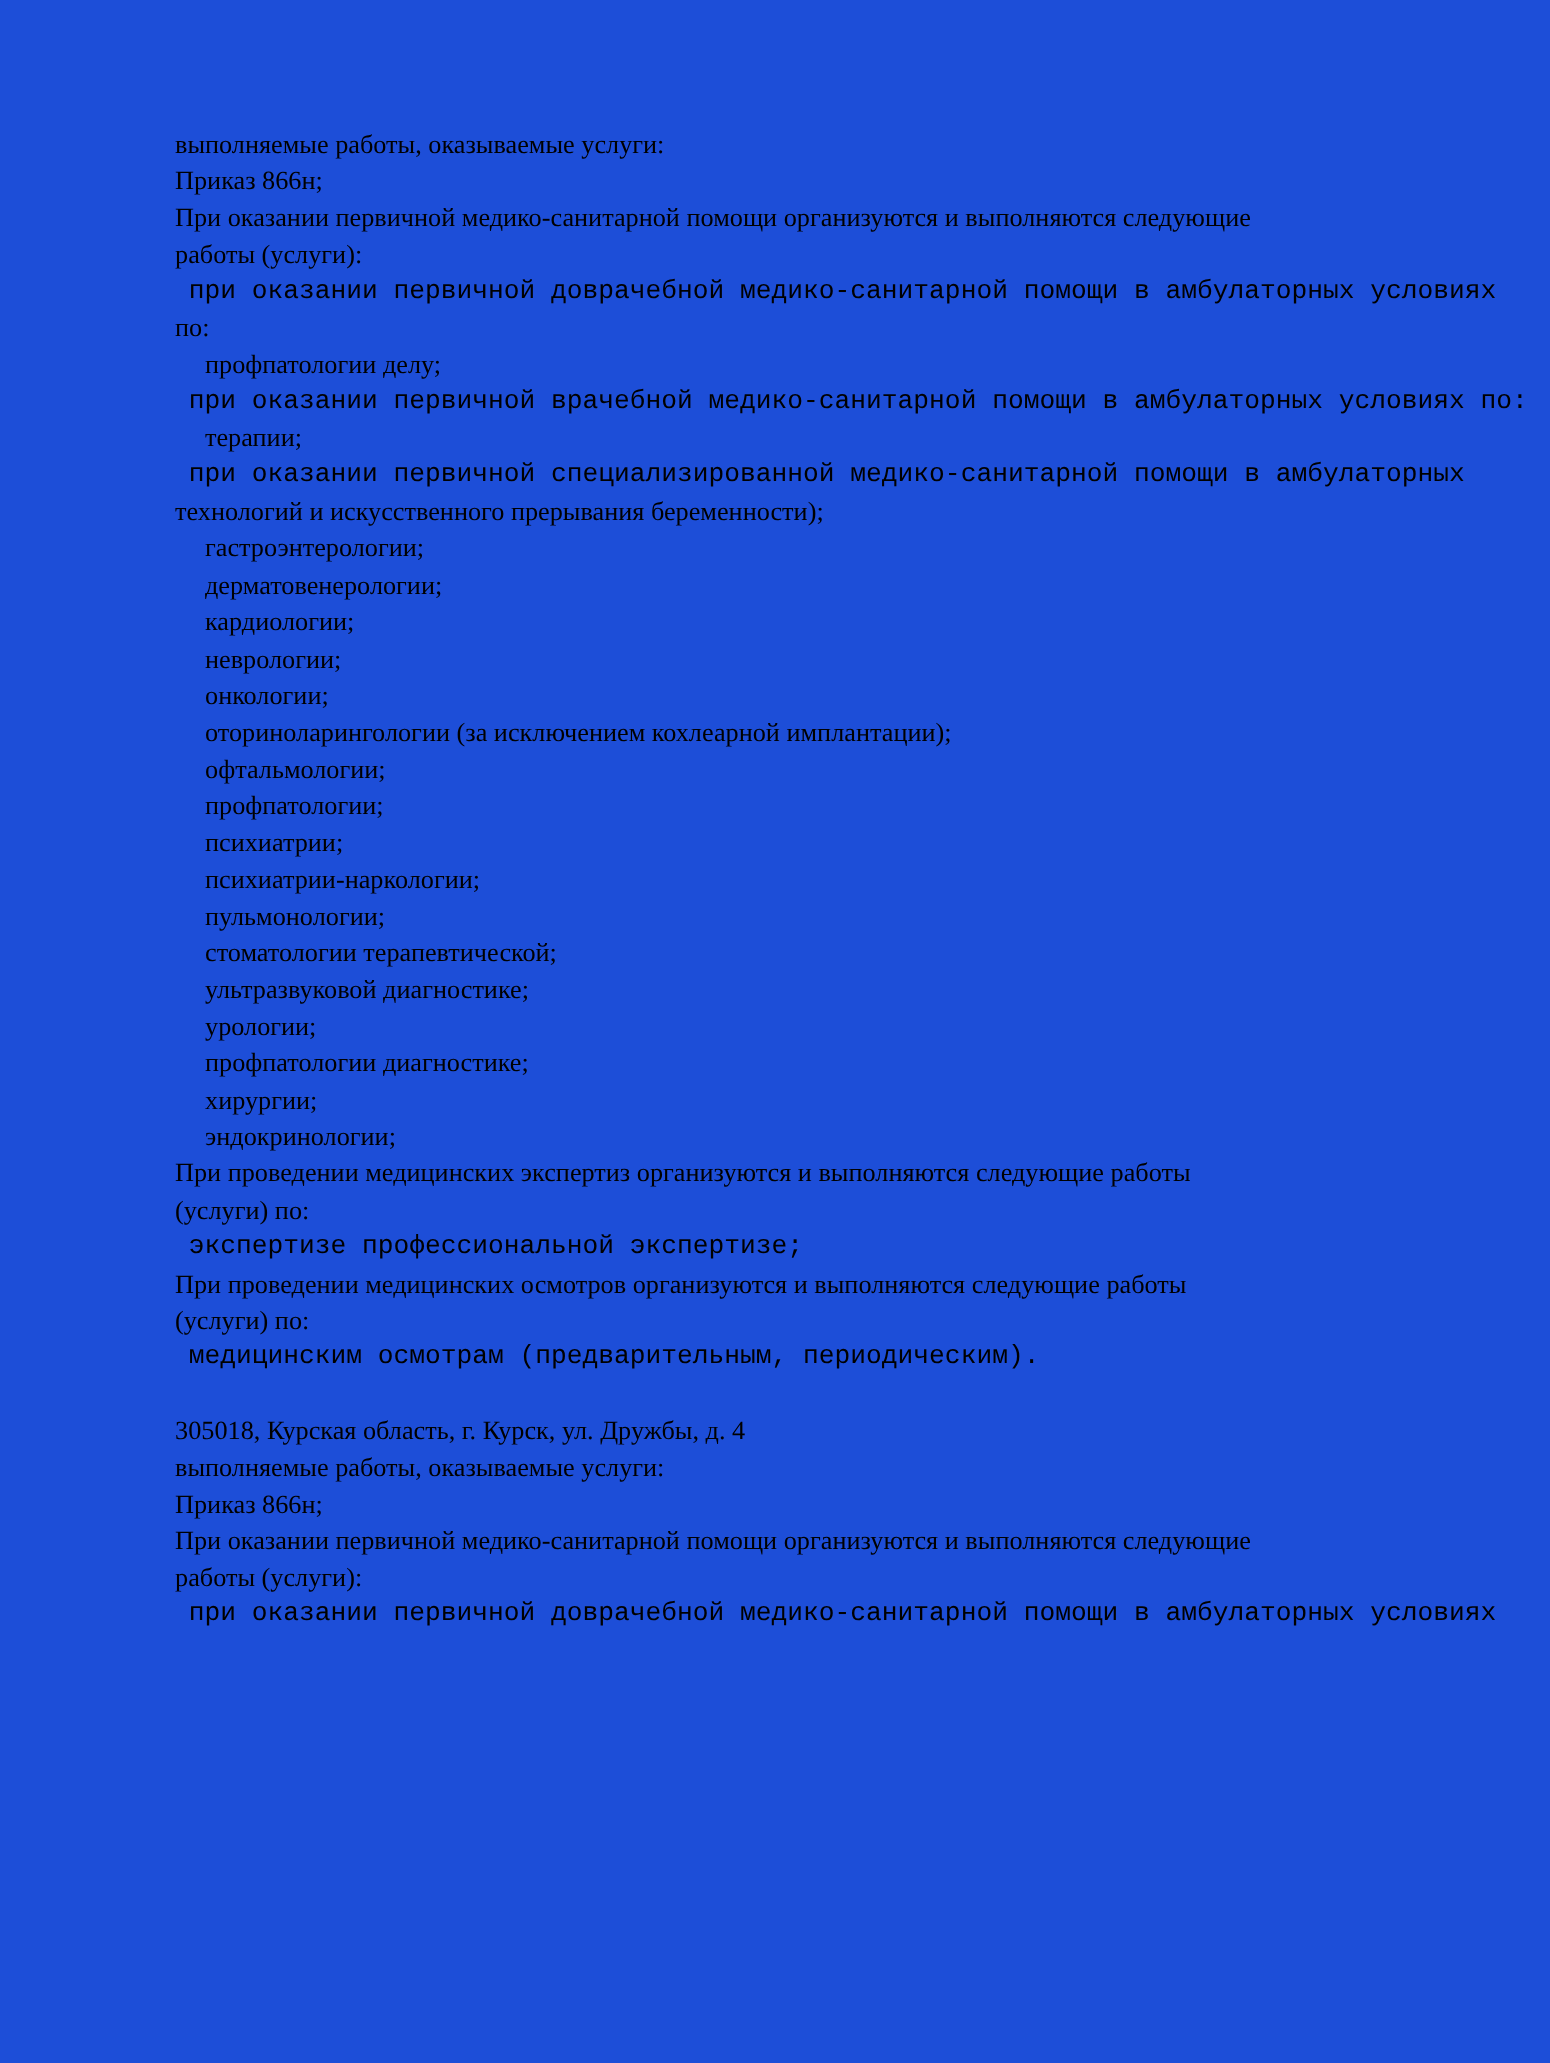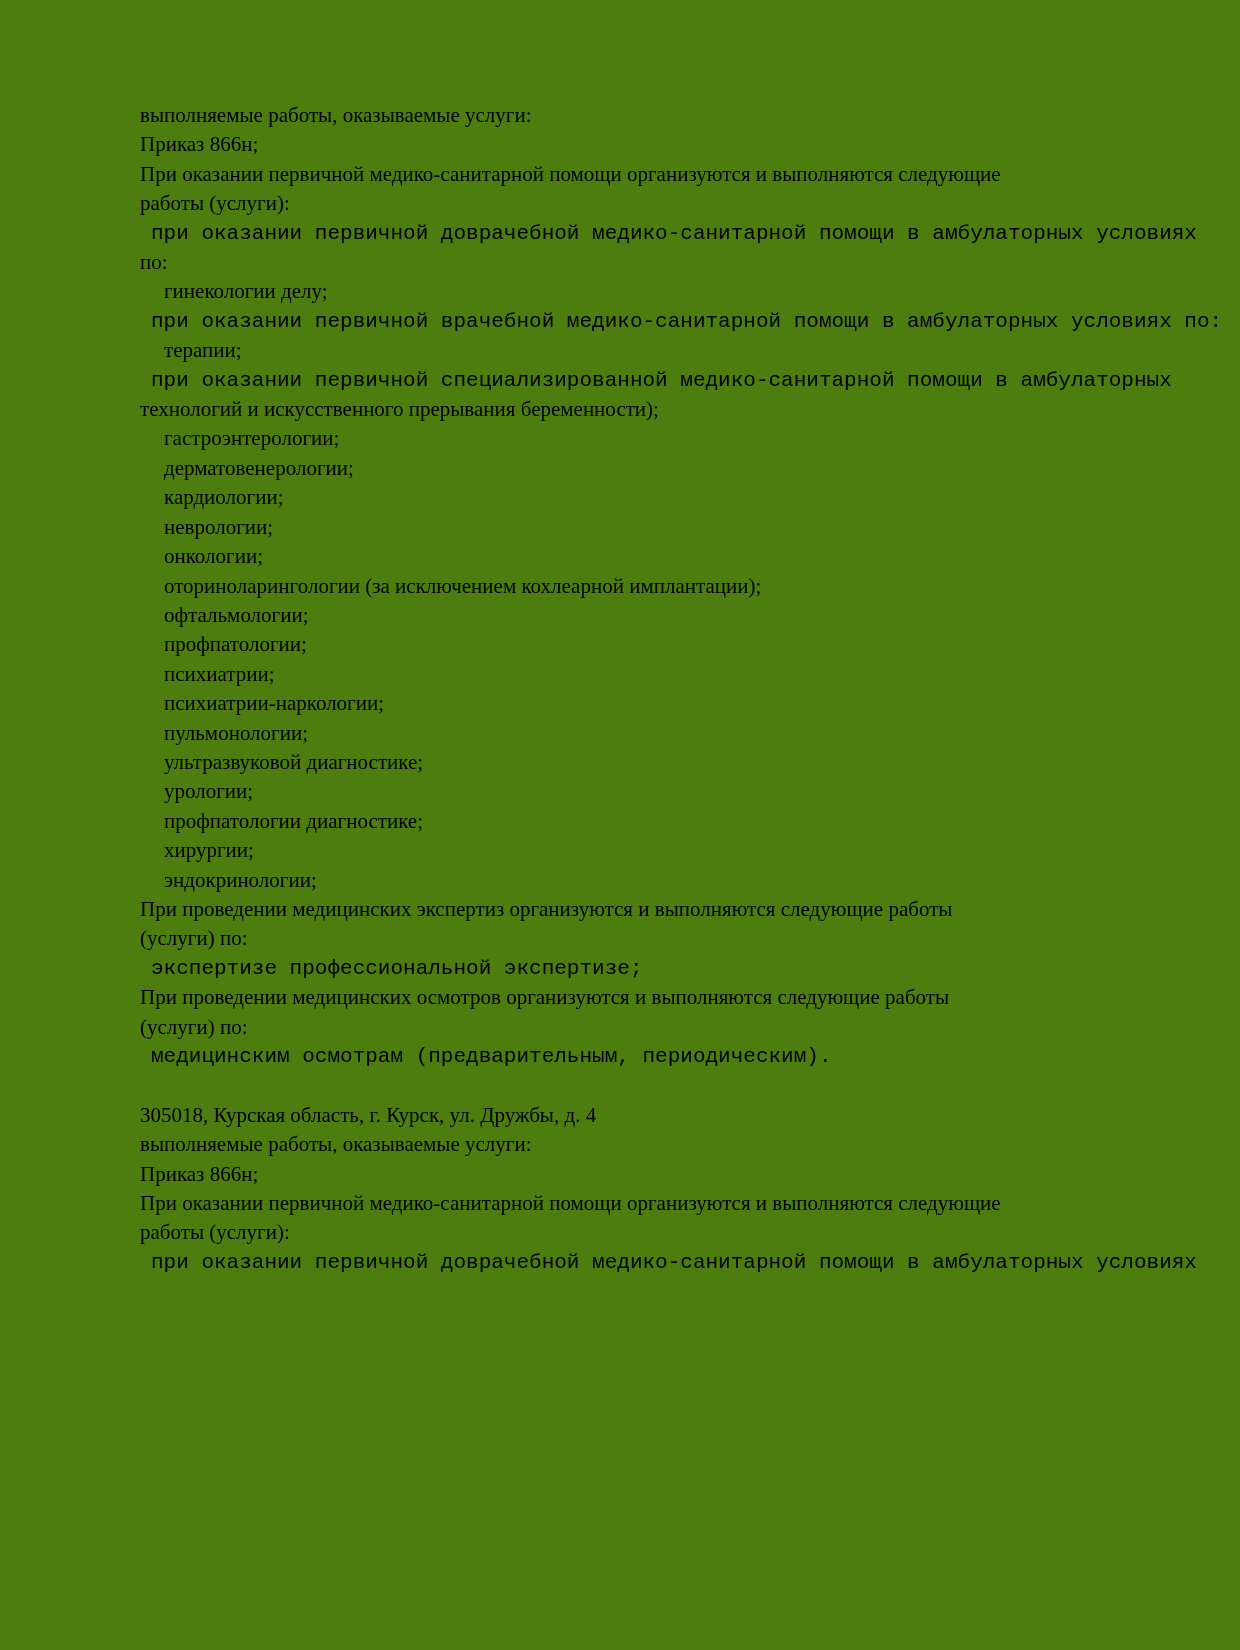--- a/index.html
+++ b/index.html
@@ -12,21 +12,21 @@
     height: 1650px;
     color: #000000;
     font-family: "Liberation Serif", "DejaVu Serif", serif;
     overflow: hidden;
   }
   .doc-page {
     box-sizing: border-box;
     width: 1240px;
     height: 1650px;
     padding: 101px 55px 0 140px;
-    background: #4d7c0f;
+    background: #1d4ed8;
   }
   .doc-text {
     font-size: 21px;
     line-height: 29.4px;
     white-space: nowrap;
   }
   .line { padding-left: 0; }
   .line.indent-1 { padding-left: 11px; font-family: Liberation Mono, monospace; }
   .line.indent-2 { padding-left: 24px; }
   .line.blank { min-height: 29.4px; }
@@ -35,36 +35,37 @@
 <body style="background: rgb(255, 255, 255); color: rgb(0, 0, 0);">
 
 <div class="doc-page">
   <div class="doc-text">
       <div class="line indent-0">выполняемые работы, оказываемые услуги:</div>
       <div class="line indent-0">Приказ 866н;</div>
       <div class="line indent-0">При оказании первичной медико-санитарной помощи организуются и выполняются следующие</div>
       <div class="line indent-0">работы (услуги):</div>
       <div class="line indent-1">при оказании первичной доврачебной медико-санитарной помощи в амбулаторных условиях</div>
       <div class="line indent-0">по:</div>
-      <div class="line indent-2">гинекологии делу;</div>
+      <div class="line indent-2">профпатологии делу;</div>
       <div class="line indent-1">при оказании первичной врачебной медико-санитарной помощи в амбулаторных условиях по:</div>
       <div class="line indent-2">терапии;</div>
       <div class="line indent-1">при оказании первичной специализированной медико-санитарной помощи в амбулаторных</div>
       <div class="line indent-0">технологий и искусственного прерывания беременности);</div>
       <div class="line indent-2">гастроэнтерологии;</div>
       <div class="line indent-2">дерматовенерологии;</div>
       <div class="line indent-2">кардиологии;</div>
       <div class="line indent-2">неврологии;</div>
       <div class="line indent-2">онкологии;</div>
       <div class="line indent-2">оториноларингологии (за исключением кохлеарной имплантации);</div>
       <div class="line indent-2">офтальмологии;</div>
       <div class="line indent-2">профпатологии;</div>
       <div class="line indent-2">психиатрии;</div>
       <div class="line indent-2">психиатрии-наркологии;</div>
       <div class="line indent-2">пульмонологии;</div>
+      <div class="line indent-2">стоматологии терапевтической;</div>
       <div class="line indent-2">ультразвуковой диагностике;</div>
       <div class="line indent-2">урологии;</div>
       <div class="line indent-2">профпатологии диагностике;</div>
       <div class="line indent-2">хирургии;</div>
       <div class="line indent-2">эндокринологии;</div>
       <div class="line indent-0">При проведении медицинских экспертиз организуются и выполняются следующие работы</div>
       <div class="line indent-0">(услуги) по:</div>
       <div class="line indent-1">экспертизе профессиональной экспертизе;</div>
       <div class="line indent-0">При проведении медицинских осмотров организуются и выполняются следующие работы</div>
       <div class="line indent-0">(услуги) по:</div>

